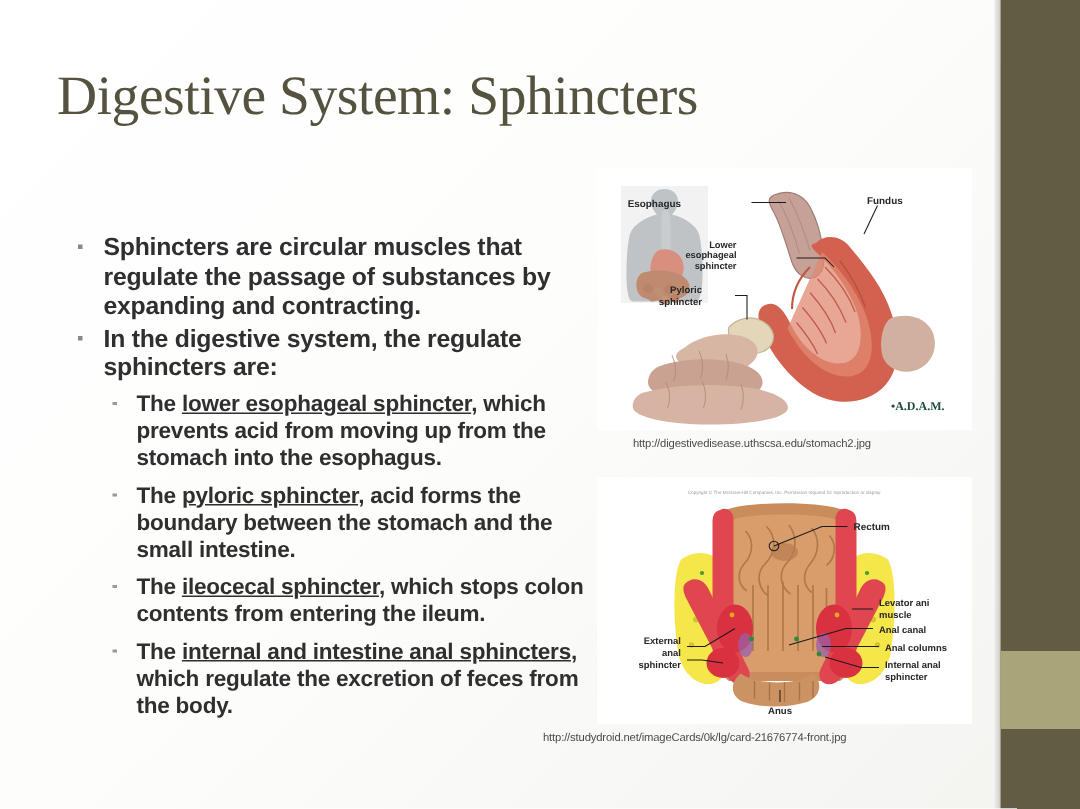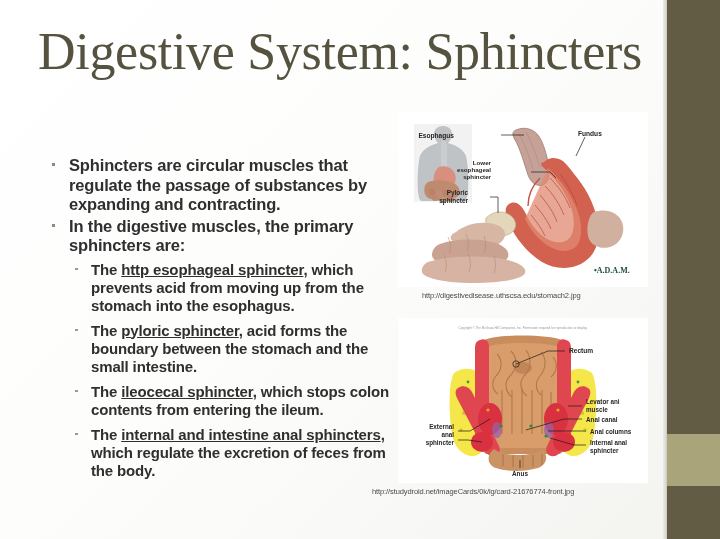--- a/index.html
+++ b/index.html
@@ -45,23 +45,23 @@
     right: 0;
     width: 53px;
     height: 52px;
     background: #a9a47a;
   }
 
   
   .title {
     position: absolute;
     left: 38px;
-    top: 29px;
+    top: 42px;
     font-family: "Liberation Serif", "DejaVu Serif", serif;
-    font-size: 52px;
+    font-size: 37px;
     line-height: 46px;
     color: #55523f;
     letter-spacing: -0.3px;
     white-space: nowrap;
   }
 
   
   .body-col {
     position: absolute;
     left: 46px;
@@ -128,21 +128,21 @@
 
   .caption {
     position: absolute;
     font-size: 7.5px;
     color: #4a4a4a;
     font-family: "Liberation Sans", sans-serif;
     white-space: nowrap;
     letter-spacing: -0.1px;
   }
   .cap-stomach { left: 422px; top: 291px; }
-  .cap-anal    { left: 372px; top: 487px; }
+  .cap-anal    { left: 362px; top: 487px; }
 
   .fig-svg { display: block; width: 100%; height: 100%; }
   .lbl { font-family: "Liberation Sans", sans-serif; fill: #262626; font-weight: bold; }
   .tiny-copy { font-family: "Liberation Sans", sans-serif; fill: #9a9a9a; }
   .ldr { stroke: #1a1a1a; stroke-width: 0.7; fill: none; }
   .adam { font-family: "Liberation Serif", serif; fill: #1d4d3f; font-weight: bold; }
 </style>
 </head>
 <body>
 
@@ -157,26 +157,26 @@
   <div class="body-col">
     <ul class="lvl1">
 
       <li>
         <span class="mk"></span>
         <span>Sphincters are circular muscles that regulate the passage of substances by expanding and contracting.</span>
       </li>
 
       <li>
         <span class="mk"></span>
-        <span>In the digestive muscles, the primary sphincters are:</span>
+        <span>In the digestive system, the regulate sphincters are:</span>
 
         <ul class="lvl2">
 
           <li>
-            <span class="mk"></span><span>The </span><span class="u">http esophageal sphincter</span><span>, which prevents acid from moving up from the stomach into the esophagus.</span>
+            <span class="mk"></span><span>The </span><span class="u">lower esophageal sphincter</span><span>, which prevents acid from moving up from the stomach into the esophagus.</span>
           </li>
 
           <li>
             <span class="mk"></span><span>The </span><span class="u">pyloric sphincter</span><span>, acid forms the boundary between the stomach and the small intestine.</span>
           </li>
 
           <li>
             <span class="mk"></span><span>The </span><span class="u">ileocecal sphincter</span><span>, which stops colon contents from entering the ileum.</span>
           </li>
 

